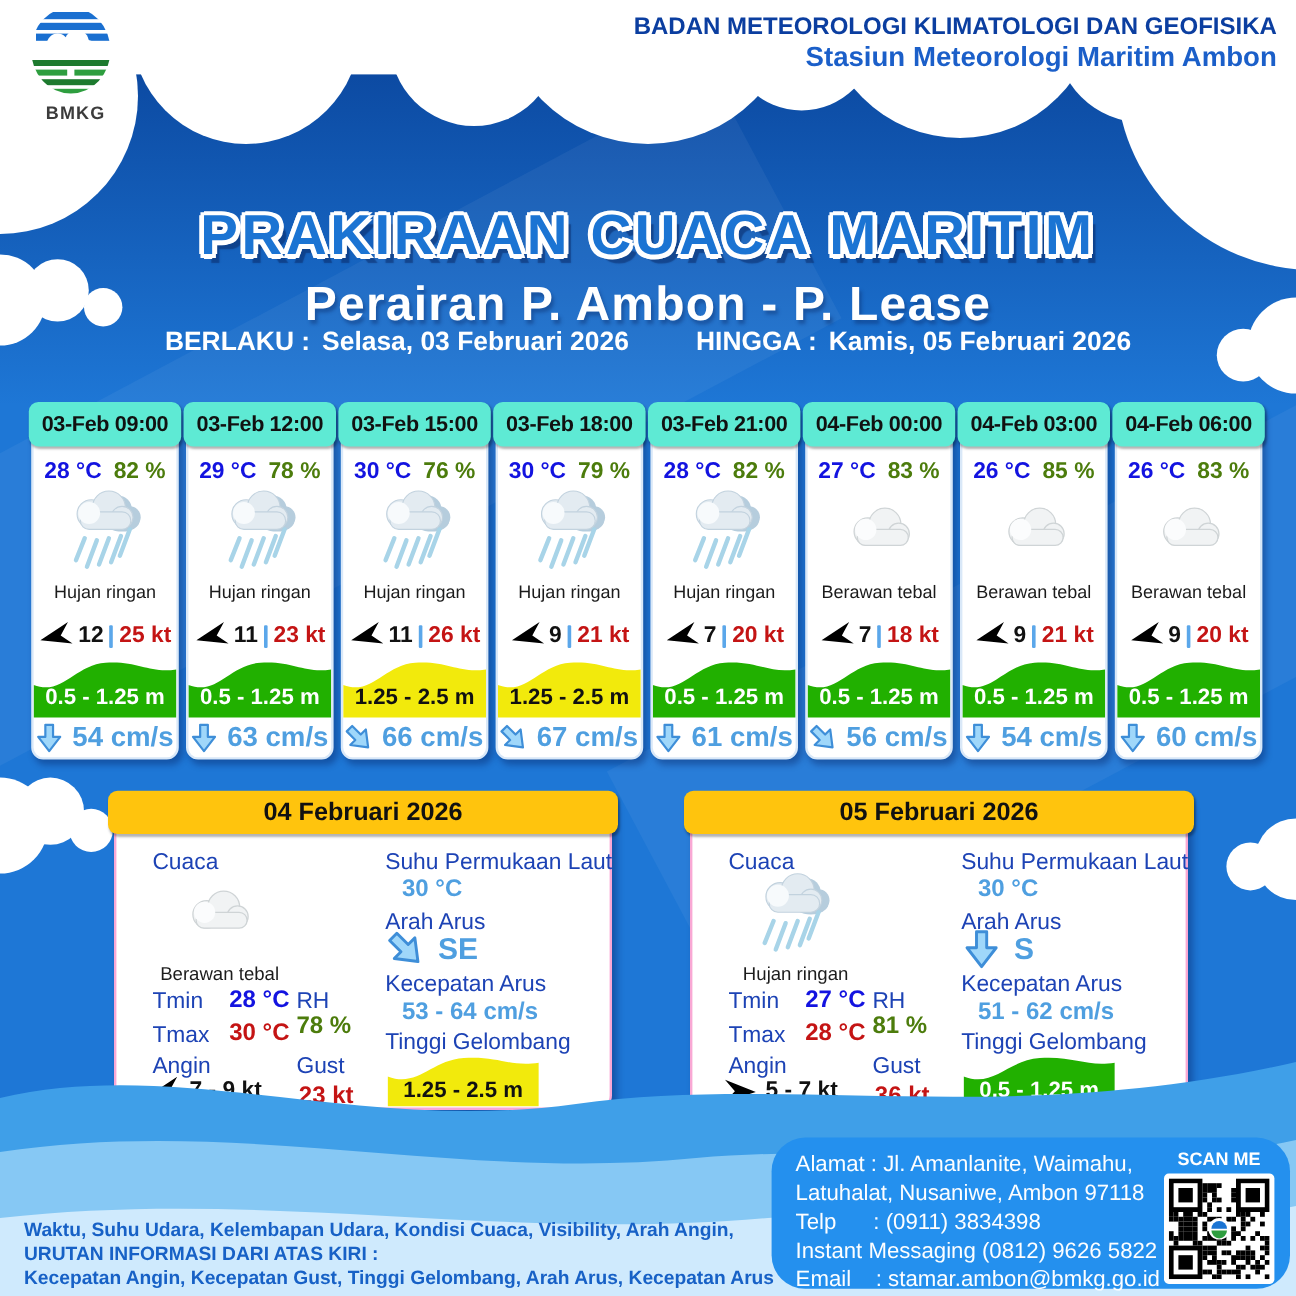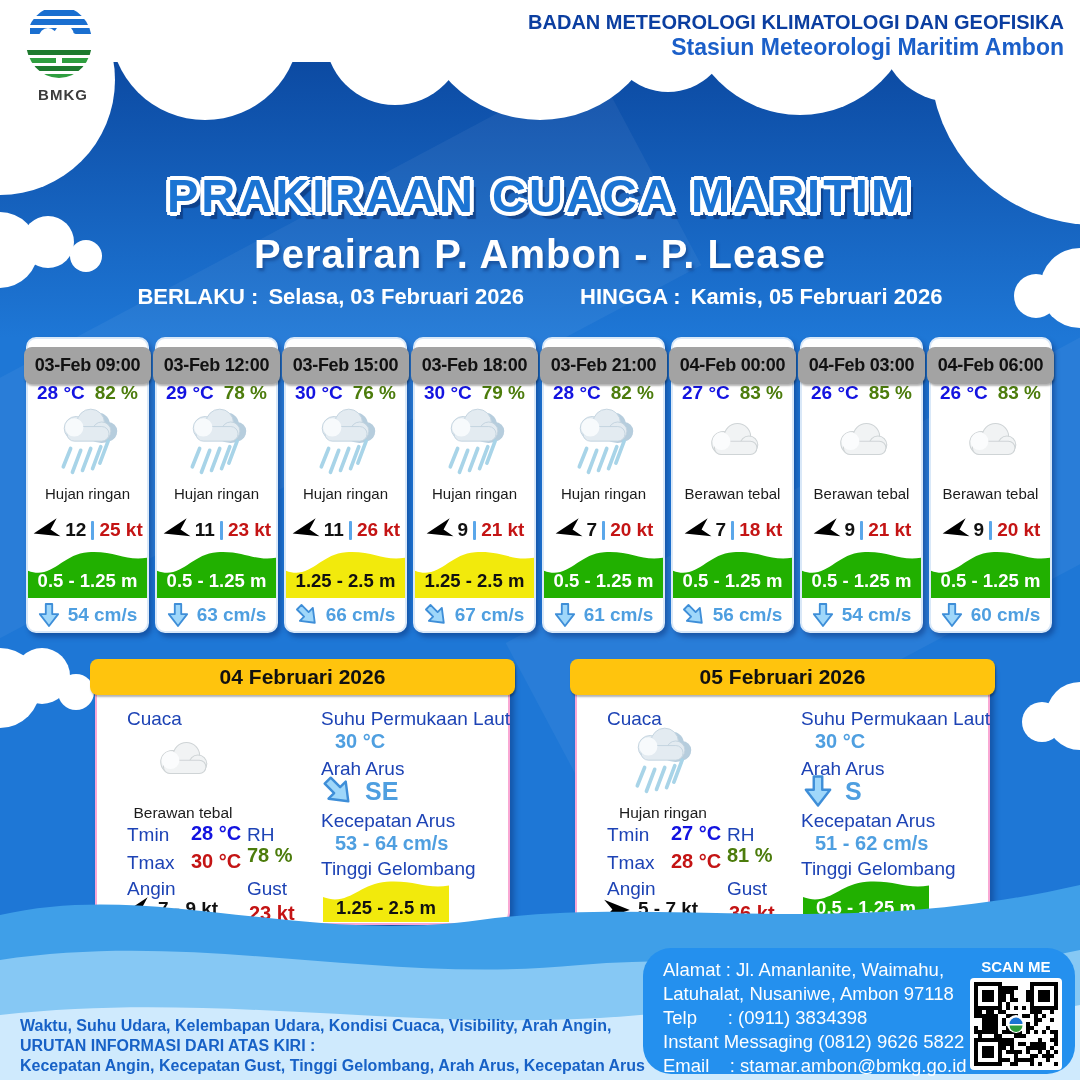--- a/index.html
+++ b/index.html
@@ -21,52 +21,52 @@
   .logo-label{font-size:15px;font-weight:bold;color:#3c3c3c;letter-spacing:1px;margin-top:-2px;}
 
   
   .title-main{position:absolute;top:168px;width:100%;text-align:center;
     font-size:47px;font-weight:bold;letter-spacing:3px;color:#1b74d3;
     text-shadow:-3px -3px 0 #fff,3px -3px 0 #fff,-3px 3px 0 #fff,3px 3px 0 #fff,
       -4px 0 0 #fff,4px 0 0 #fff,0 -4px 0 #fff,0 4px 0 #fff,6px 7px 1px rgba(10,40,100,.55);}
   .title-sub{position:absolute;top:232px;width:100%;text-align:center;
     font-size:40px;font-weight:bold;color:#ffffff;letter-spacing:1px;
     text-shadow:2px 3px 3px rgba(10,40,100,.4);}
-  .dates-row{position:absolute;top:284px;width:100%;display:flex;justify-content:center;gap:56px;
+  .dates-row{position:absolute;top:272px;width:100%;display:flex;justify-content:center;gap:56px;
     font-size:22px;font-weight:bold;color:#fff;align-items:center;}
   .dates-row .lab{margin-right:10px;}
 
   
   .hourly-row{position:absolute;left:26px;top:337px;width:1028px;display:flex;gap:6px;}
   .hcard{position:relative;width:123px;height:296px;background:#fff;border-radius:10px;
     border:2px solid #d9e8f8;box-shadow:3px 4px 5px rgba(0,20,80,.35);
     display:flex;flex-direction:column;box-sizing:border-box;}
-  .hcard-header{position:absolute;top:-4px;left:-4px;right:-4px;height:37px;background:#a3a3a3;
+  .hcard-header{position:absolute;top:-4px;left:-4px;right:-4px;height:37px;background:#5eead4;
     border-radius:8px;display:flex;align-items:center;justify-content:center;
     font-size:18px;font-weight:bold;color:#111;letter-spacing:-.3px;
-    box-shadow:1px 2px 2px rgba(0,0,0,.3);z-index:2;margin-top:12px;}
+    box-shadow:1px 2px 2px rgba(0,0,0,.3);z-index:2;}
   .hcard-temps{margin-top:42px;display:flex;justify-content:center;gap:10px;
     font-size:19px;font-weight:bold;height:24px;align-items:center;}
   .t-temp{color:#1313e0;} .t-hum{color:#4c7c0c;}
   .hcard-icon{height:78px;margin-top:2px;display:flex;align-items:center;justify-content:center;}
   .hcard-cond{height:22px;margin-top:4px;text-align:center;font-size:15px;color:#1b1b1b;}
   .hcard-wind{margin-top:12px;height:26px;display:flex;align-items:center;justify-content:center;gap:5px;}
   .w-vis{font-size:19px;font-weight:bold;color:#111;}
   .w-div{width:3px;height:19px;background:#5ba7ea;border-radius:1px;}
   .w-spd{font-size:19px;font-weight:bold;color:#c41414;white-space:nowrap;}
   .wind-arrow svg{transform:rotate(-12deg);}
   .wind-arrow.right svg{transform:scaleX(-1);}
   .hcard-wave{margin-top:auto;position:relative;height:58px;width:100%;}
   .hcard-wave svg{position:absolute;inset:0;width:100%;height:100%;}
   .wave-green svg path{fill:#21b000;} .wave-yellow svg path{fill:#f2ea0c;}
   .wave-text{position:absolute;left:0;right:0;bottom:6px;text-align:center;
     font-size:18.5px;font-weight:bold;}
   .wave-green .wave-text{color:#fff;} .wave-yellow .wave-text{color:#111;}
   .hcard-current{height:34px;display:flex;align-items:center;justify-content:center;gap:8px;}
-  .cur-txt{font-size:19px;font-weight:bold;color:#4f9fe0;white-space:nowrap;}
+  .cur-txt{font-size:23px;font-weight:bold;color:#4f9fe0;white-space:nowrap;}
   .dir-SE svg{transform:rotate(-45deg);}
 
   
   .dcard{position:absolute;top:660px;width:415px;height:265px;background:#fff;border-radius:12px;
     border:2px solid #f9a8d4;box-shadow:4px 5px 6px rgba(0,20,80,.35);box-sizing:border-box;}
   .dcard:nth-of-type(1){left:95px;} .dcard:nth-of-type(2){left:575px;}
   .dcard-header{position:absolute;top:-3px;left:-7px;right:-7px;height:36px;background:#ffc40d;
     border-radius:8px;display:flex;align-items:center;justify-content:center;
     font-size:21px;font-weight:bold;color:#111;box-shadow:1px 2px 2px rgba(0,0,0,.3);z-index:2;}
   .dcard .lbl{position:absolute;font-size:19px;color:#1d43b5;white-space:nowrap;}

